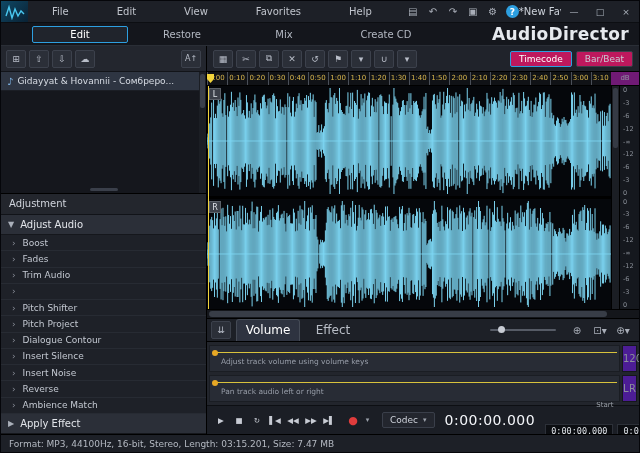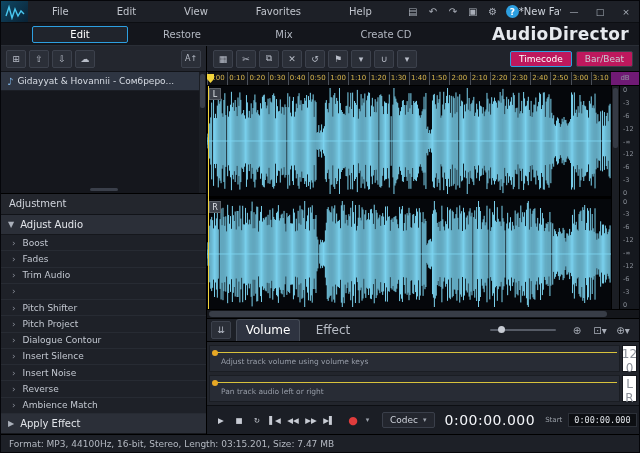--- a/index.html
+++ b/index.html
@@ -90,33 +90,33 @@
   #zoom-icons{display:flex;gap:3px;margin-left:8px}
   .tool-btn.zoom{background:transparent;border-color:transparent;font-size:10px;color:#a9aeb8}
 
   
   #kf-lanes{height:64px;flex:0 0 64px;background:#22252c;display:flex;flex-direction:column;justify-content:space-evenly;padding:3px 2px;gap:3px;border-top:1px solid #000}
   .kf-row{flex:1;display:flex;min-height:0;gap:2px}
   .kf-area{flex:1;position:relative;background:#282c35;border:1px solid #1a1d23;overflow:hidden}
   .kf-dot{position:absolute;left:2px;top:4px;width:6px;height:6px;border-radius:50%;background:#e8a825;z-index:2}
   .kf-line{position:absolute;left:4px;right:2px;top:6px;height:1px;background:#d8c23c}
   .kf-label{position:absolute;left:11px;top:11px;font-size:7.5px;color:#979da8;white-space:nowrap}
-  .kf-scale{width:15px;flex:0 0 15px;display:flex;flex-direction:column;justify-content:space-between;align-items:center;color:#8b9099;font-size:12px;padding:1px 0;background:#ffffff;border:1px solid #15171c}
+  .kf-scale{width:15px;flex:0 0 15px;display:flex;flex-direction:row;justify-content:space-between;align-items:center;color:#8b9099;font-size:10px;padding:1px 0;background:#4c1d95;border:1px solid #15171c}
 
   
   .transport{height:29px;flex:0 0 29px;display:flex;align-items:center;gap:2px;background:#1b1e25;padding:0 6px;border-top:1px solid #0d0f13}
   #transport-buttons{display:flex;gap:2px}
   .t-btn{min-width:16px;height:18px;display:flex;align-items:center;justify-content:center;color:#c8ccd4;font-size:7.5px;border-radius:2px}
   .t-btn.record{color:var(--record);font-size:11px;margin-left:6px}
   .t-btn.rec-menu{min-width:9px;font-size:7px;color:#9aa0aa}
   .codec-btn{border:1px solid #3a3f4a;background:#23262e;padding:2px 7px;font-size:9px;display:flex;gap:5px;align-items:center;margin-left:8px;color:#ced2da;border-radius:2px}
   .codec-caret{font-size:7px;color:#9aa0aa}
   .time-main{font-size:14px;color:#f4f6fa;letter-spacing:.5px;margin:0 8px;white-space:nowrap}
   .se-wrap{margin-left:auto;display:flex;gap:4px}
-  .se-group{display:flex;flex-direction:row;align-items:center;gap:6px}
+  .se-group{display:flex;flex-direction:column;align-items:flex-end;gap:15px}
   .se-label{font-size:7px;color:#9aa0a8;line-height:1}
   .se-field{background:#0c0e12;border:1px solid #2c3038;color:#dfe3e8;font-size:8.5px;padding:1px 5px;font-family:"DejaVu Sans Mono",monospace;line-height:1.2}
 
   
   .statusbar{height:18px;flex:0 0 18px;display:flex;align-items:center;padding:0 8px;background:#1d2027;border-top:1px solid #000;color:#b4b9c2;font-size:9px;white-space:nowrap;overflow:hidden}
 </style>
 </head>
 <body>
 
 <div class="window">

